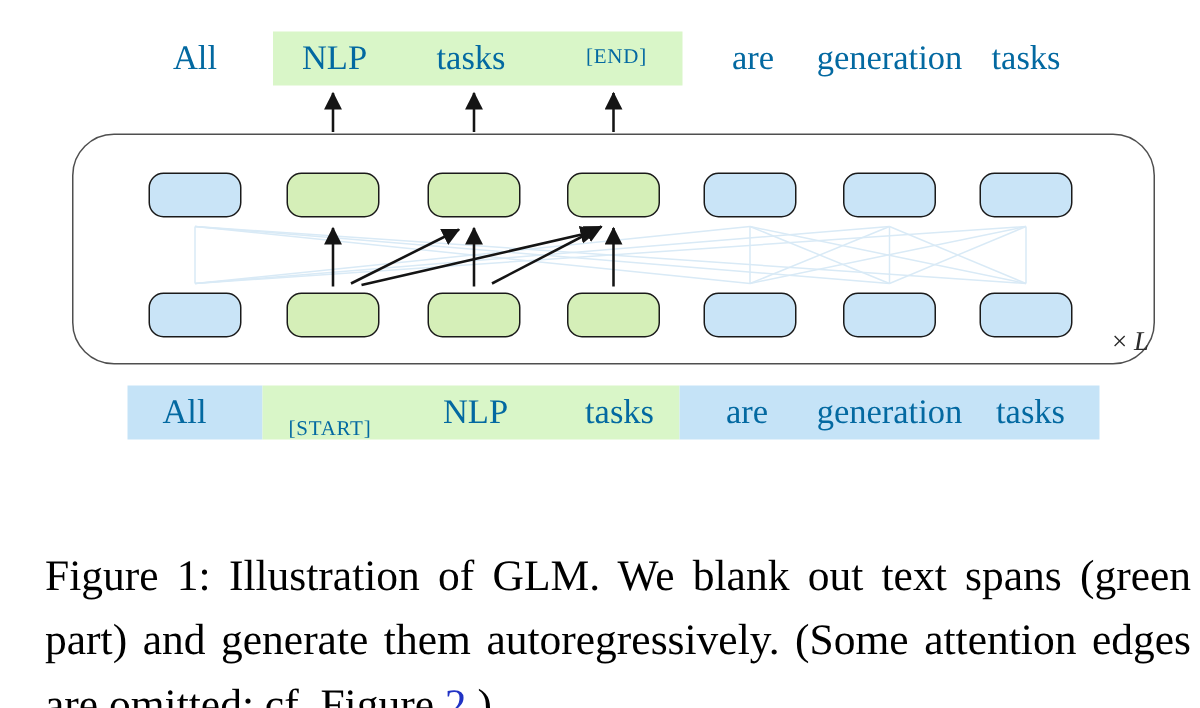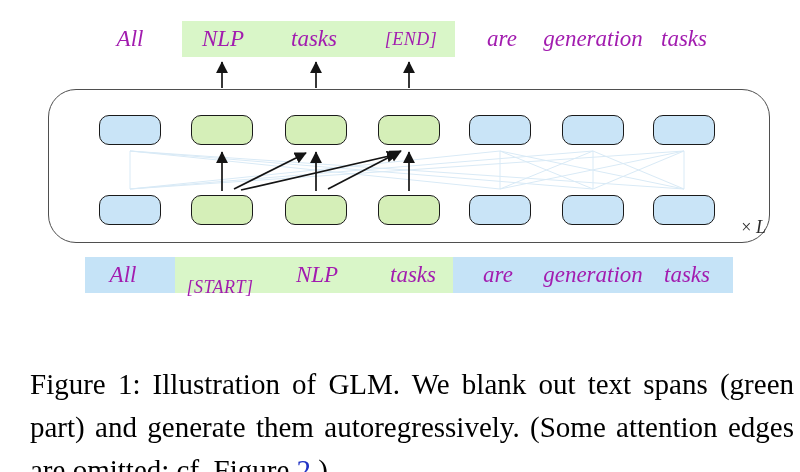--- a/index.html
+++ b/index.html
@@ -6,22 +6,22 @@
   body{width:800px;height:472px;position:relative;overflow:hidden;
        font-family:"Liberation Serif", serif;color:#111;}
   .abs{position:absolute;}
 
   
   .band{position:absolute;height:36px;}
   .band.green{background:var(--band-green);}
   .band.blue{background:var(--band-blue);}
 
   .token{position:absolute;transform:translateX(-50%);
-         font-size:23px;line-height:36px;white-space:nowrap;color:#a21caf;font-style:italic;}
-  .token.special{font-size:18px;letter-spacing:0.5px;}
+         font-size:23px;line-height:36px;white-space:nowrap;color:#0369a1;}
+  .token.special{font-size:14px;letter-spacing:0.5px;}
 
   
   .frame{position:absolute;left:48px;top:89px;width:720px;height:152px;
          border:1.6px solid #4f4f4f;border-radius:28px;background:#fff;}
 
   .unit{position:absolute;width:62px;height:30px;border:1.9px solid var(--box-border);
         border-radius:10px;box-sizing:border-box;}
   .unit.blue{background:var(--box-blue);}
   .unit.green{background:var(--box-green);}
 

